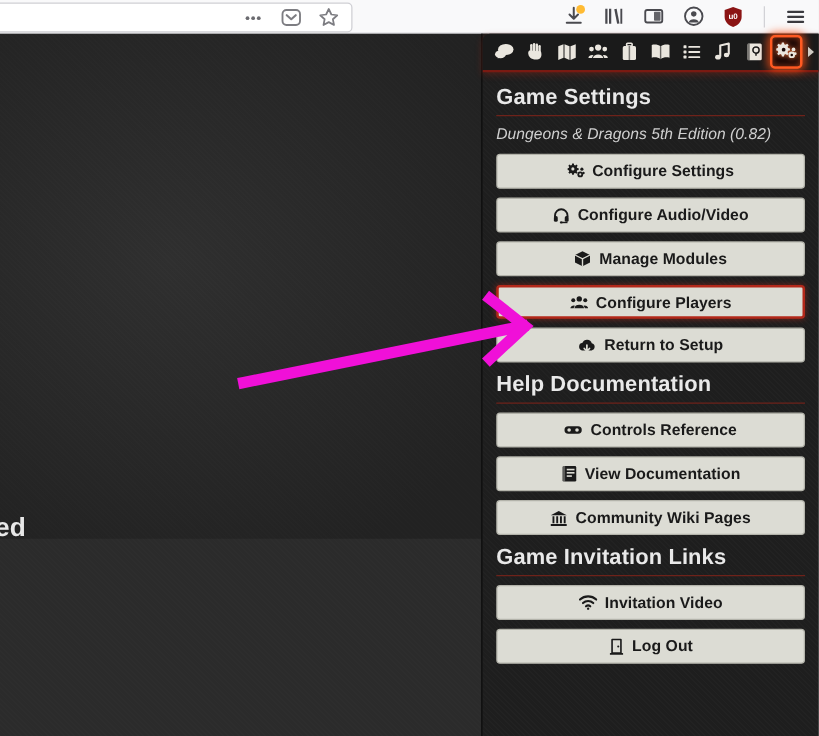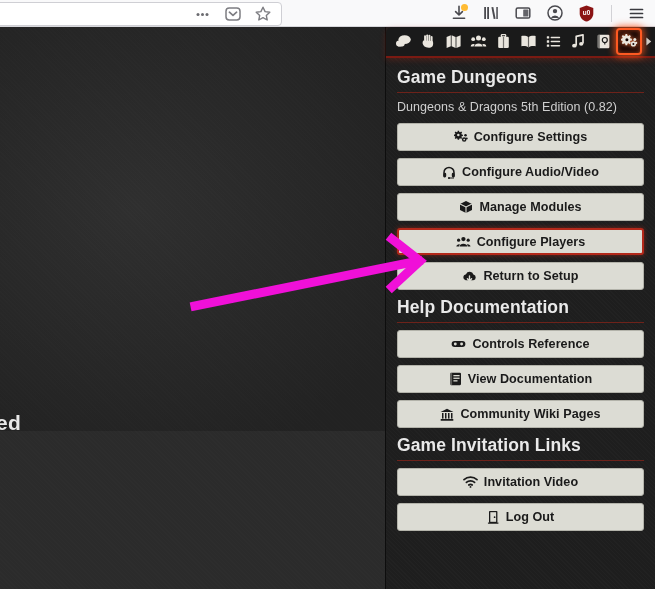--- a/index.html
+++ b/index.html
@@ -184,20 +184,21 @@
     border-bottom: 1px solid #6e221a;
     margin-bottom: 7px;
   }
   .sec-title.spaced { }
 
   .subtitle {
     font-size: 12.5px;
     color: #cfcfcf;
     margin-bottom: 9px;
     letter-spacing: 0.05px;
+    font-style: italic;
   }
 
   .btn {
     display: flex;
     align-items: center;
     justify-content: center;
     gap: 6px;
     width: 100%;
     height: 28px;
     margin-bottom: 7px;
@@ -401,21 +402,21 @@
 
       <div class="tab-more">
         <svg width="13" height="13" viewBox="0 0 13 13">
             <path d="M4.4 2.4 L9.2 6.5 L4.4 10.6 Z" fill="#cfcac2"></path>
           </svg>
       </div>
     </div>
 
     <div class="panel">
 
-      <div class="sec-title">Game Dungeons</div>
+      <div class="sec-title">Game Settings</div>
       <div class="subtitle">Dungeons &amp; Dragons 5th Edition (0.82)</div>
 
       <div class="btn">
         <span>
           <svg width="14" height="14" viewBox="0 0 14 14">
               <path d="M4.6 0.9 l1.6 0 0.25 1.35 1.05 0.44 1.12 -0.86 1.13 1.13 -0.86 1.12 0.44 1.05 1.35 0.25 0 1.6 -1.35 0.25 -0.44 1.05 0.86 1.12 -1.13 1.13 -1.12 -0.86 -1.05 0.44 -0.25 1.35 -1.6 0 -0.25 -1.35 -1.05 -0.44 -1.12 0.86 -1.13 -1.13 0.86 -1.12 -0.44 -1.05 -1.35 -0.25 0 -1.6 1.35 -0.25 0.44 -1.05 -0.86 -1.12 1.13 -1.13 1.12 0.86 1.05 -0.44 Z" fill="#1a1a1a" transform="scale(0.86) translate(-0.3,0)"></path>
               <circle cx="4.3" cy="5.1" r="1.25" fill="#dcdcd4"></circle>
               <circle cx="10.2" cy="9.5" r="2.3" fill="#1a1a1a"></circle>
               <circle cx="10.2" cy="9.5" r="0.85" fill="#dcdcd4"></circle>
               <circle cx="11.5" cy="5.3" r="1.25" fill="#1a1a1a"></circle>

